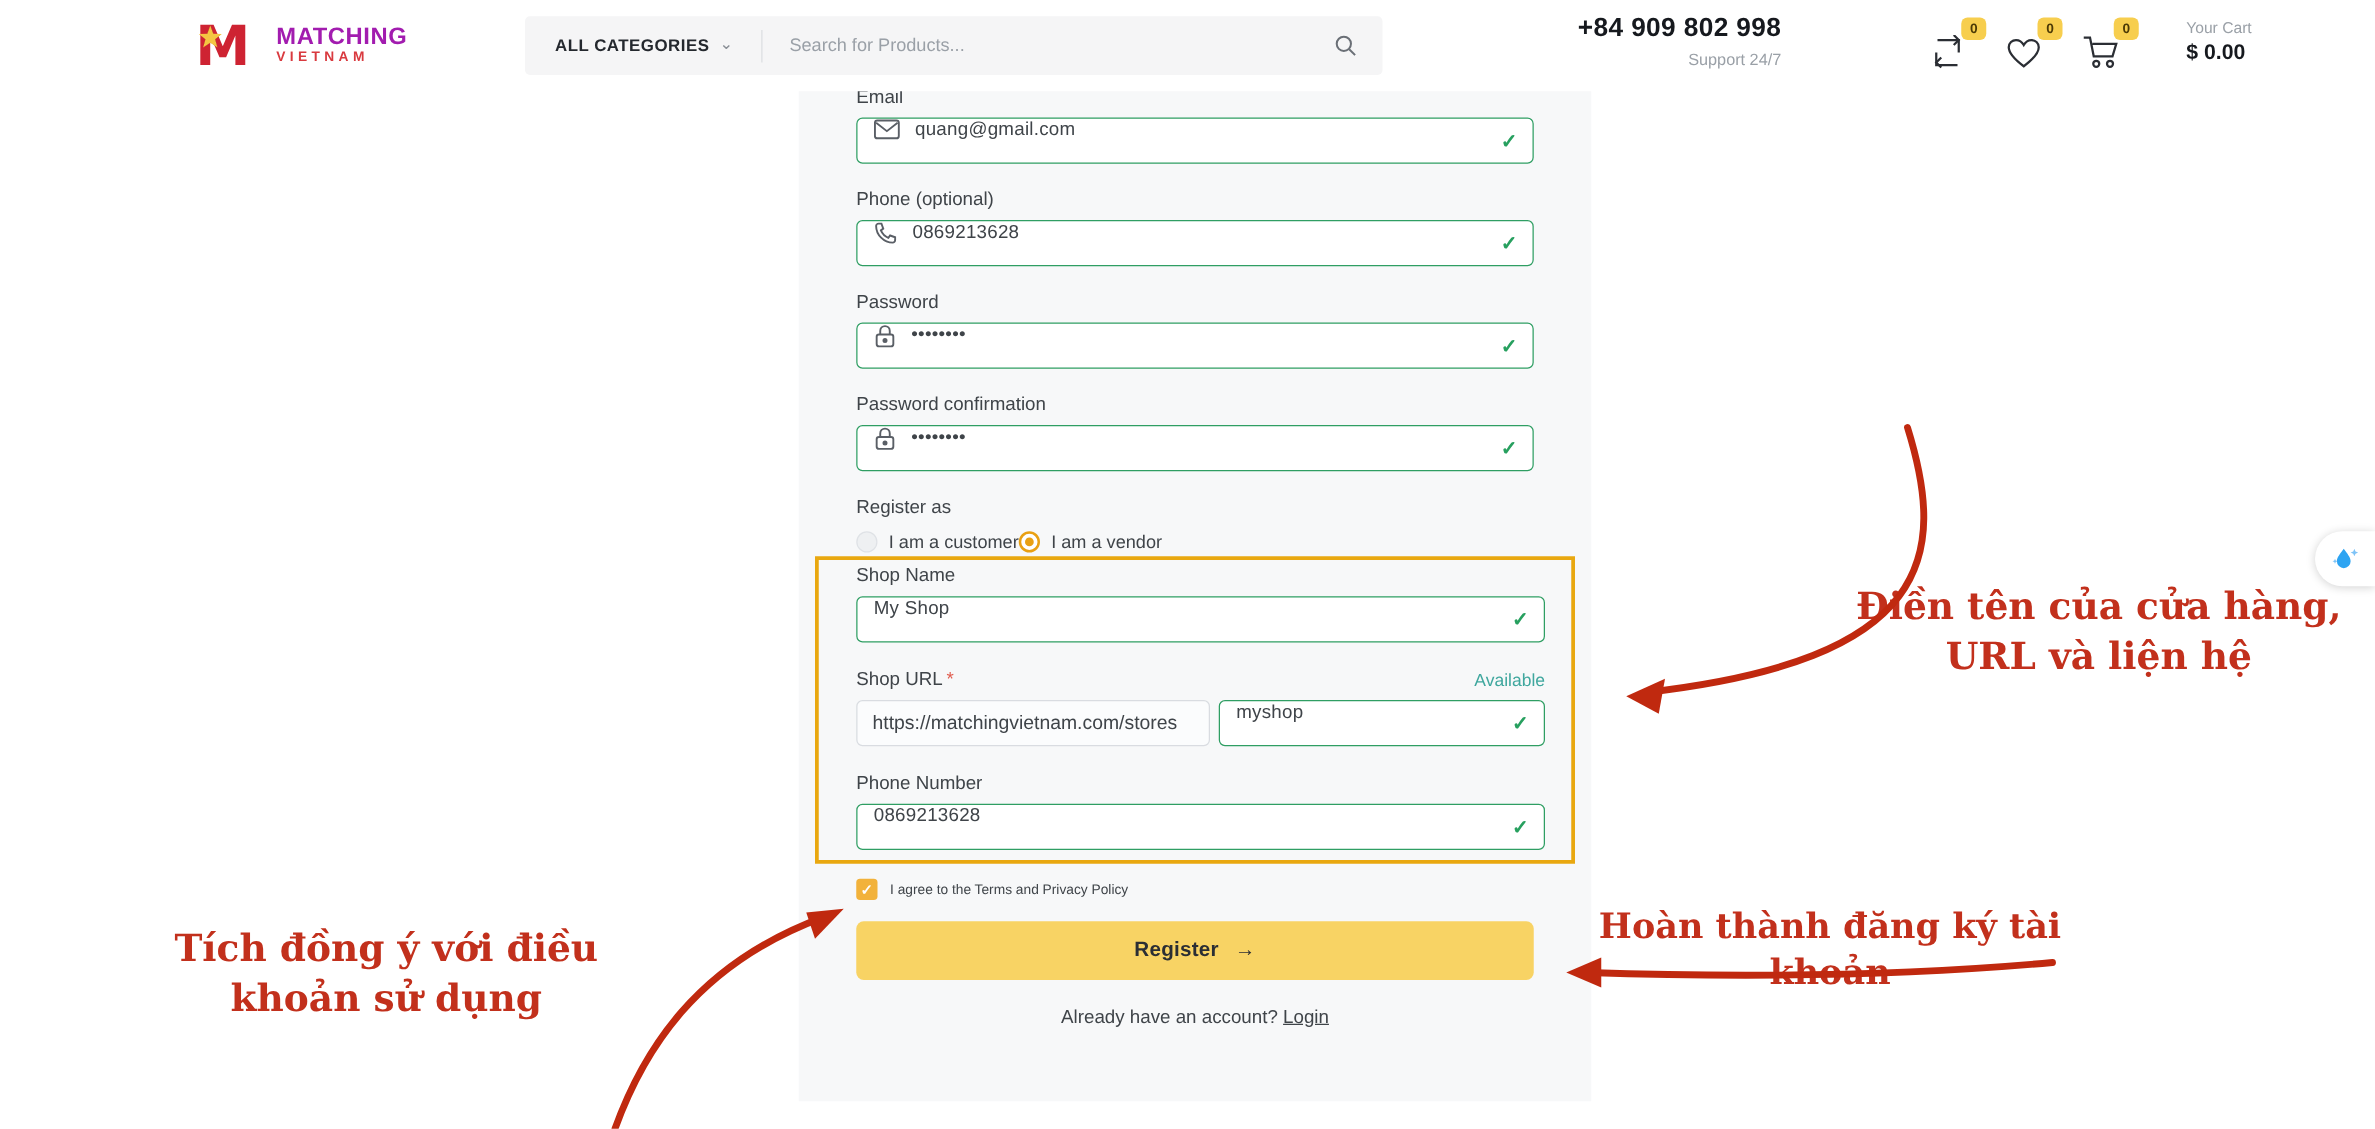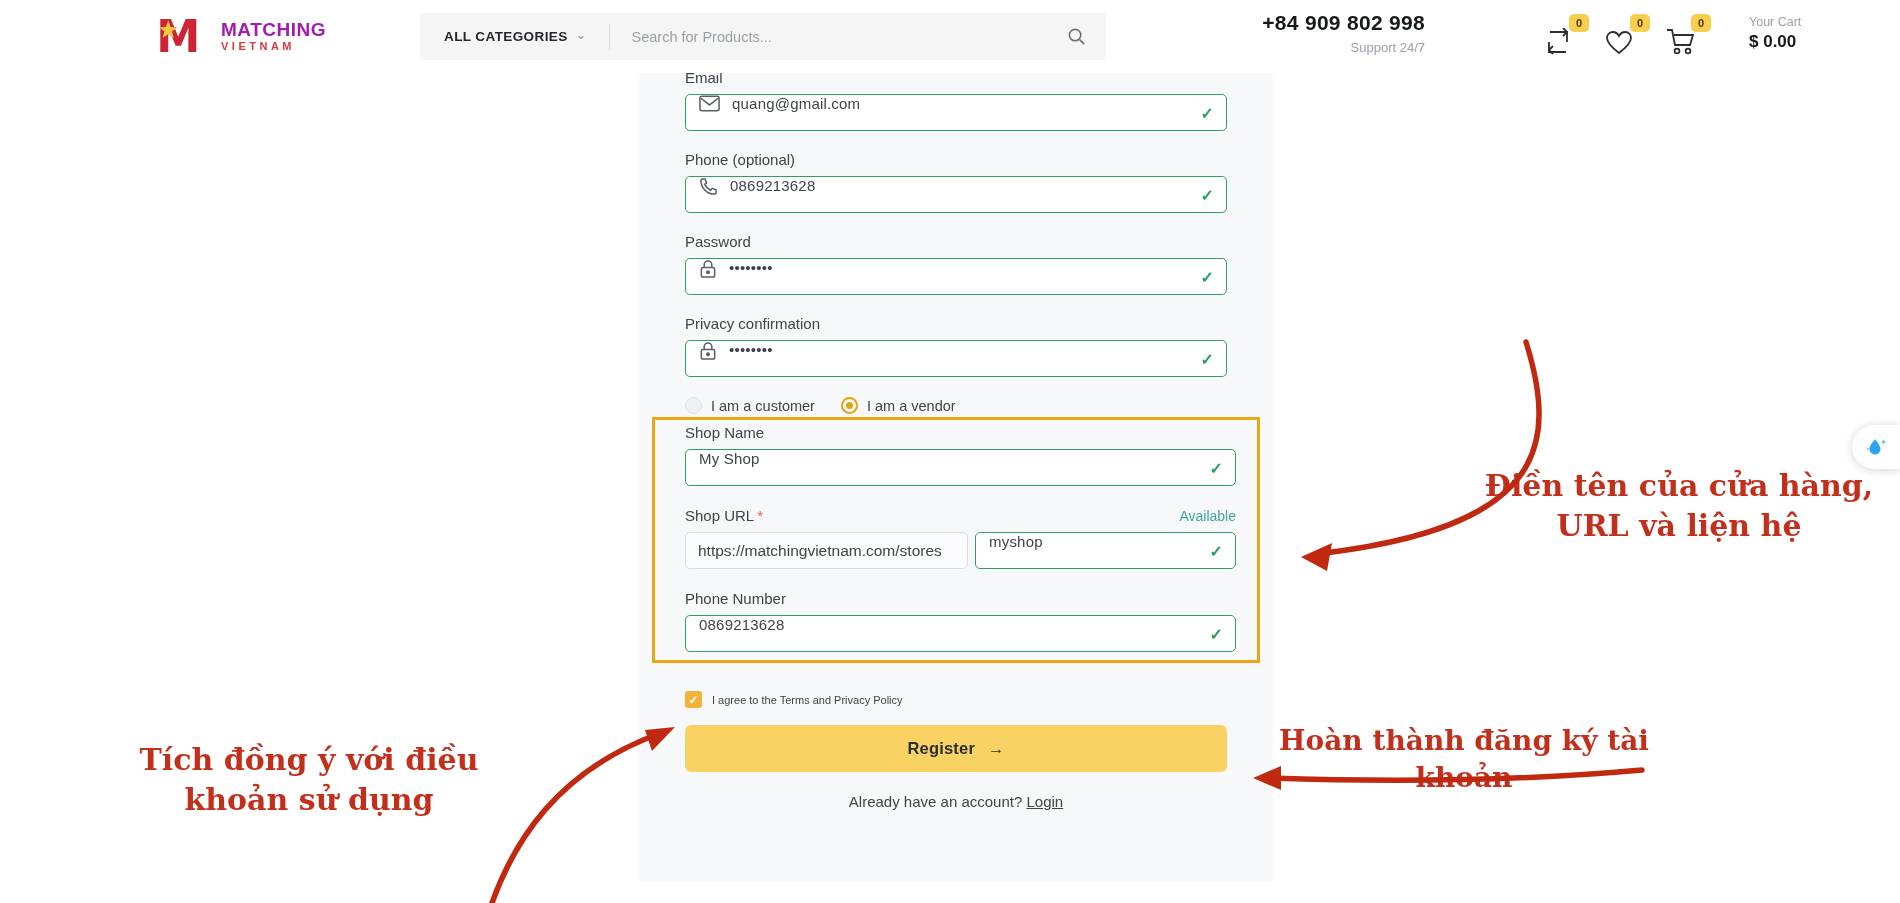--- a/index.html
+++ b/index.html
@@ -44,28 +44,28 @@
   .flabel { display:block; font-size:15px; color:#3f4449; margin-bottom:8px; }
   .first-label { margin-top:-4px; }
   .input-box { position:relative; height:37px; background:#fff; border:1px solid #2f9e63;
                border-radius:5px; display:flex; align-items:flex-start; padding:0 34px 0 13px; }
   .input-box svg { flex:0 0 auto; margin-right:12px; }
   .input-box input { flex:1; border:none; outline:none; font-size:15px; color:#3f4449;
                      background:transparent; font-family:"Liberation Sans",sans-serif; letter-spacing:.2px; }
   .check { position:absolute; right:12px; top:50%; transform:translateY(-50%);
            color:#27a05f; font-size:16px; font-weight:700; }
 
-  .radio-row { display:flex; align-items:center; gap:26px; margin-top:11px; }
+  .radio-row { display:flex; align-items:center; margin-top:11px; }
   .radio-opt { display:flex; align-items:center; gap:9px; cursor:pointer; font-size:14.5px; color:#3f4449; }
   .radio { width:17px; height:17px; border-radius:50%; background:#eef0f2; border:1px solid #dfe2e6;
            display:flex; align-items:center; justify-content:center; }
   .radio.checked { background:#fff; border:2px solid #e9a012; }
   .radio.checked .dot { width:7px; height:7px; border-radius:50%; background:#e9a012; }
 
-  .vendor-box { border:3px solid #e9a810; margin:3px -33px 28px; padding:4px 21px 8px 30px; }
+  .vendor-box { border:3px solid #e9a810; margin:3px -33px 12px; padding:4px 21px 8px 30px; }
   .label-row { display:flex; align-items:center; justify-content:space-between; margin-bottom:8px; }
   .label-row .flabel { margin-bottom:0; }
   .req { color:#e05d4f; margin-left:3px; }
   .status-available { font-size:14px; color:#3fa79e; }
   .url-row { display:flex; gap:7px; }
   .url-prefix { flex:0 0 283px; height:37px; background:#fbfcfd; border:1px solid #d9dce1;
                 border-radius:5px; display:flex; align-items:center; padding:0 12px;
                 font-size:15.5px; color:#3f4449; white-space:nowrap; overflow:hidden; }
   .url-suffix { flex:1; }
 
@@ -193,33 +193,34 @@
         <rect x="2" y="9" width="14" height="10" rx="2"></rect>
           <path d="M5 9 V6 a4 4 0 0 1 8 0 V9"></path>
           <circle cx="9" cy="14" r="1.3" fill="#5a5f66"></circle>
       </svg>
       <input value="••••••••" style="">
       <span class="check">✓</span>
     </div>
   </div>
 
   <div class="fgroup">
-    <label class="flabel">Privacy confirmation</label>
+    <label class="flabel">Password confirmation</label>
     <div class="input-box">
       <svg width="18" height="20" viewBox="0 0 18 21" fill="none" stroke="#5a5f66" stroke-width="1.6">
         <rect x="2" y="9" width="14" height="10" rx="2"></rect>
           <path d="M5 9 V6 a4 4 0 0 1 8 0 V9"></path>
           <circle cx="9" cy="14" r="1.3" fill="#5a5f66"></circle>
       </svg>
       <input value="••••••••" style="">
       <span class="check">✓</span>
     </div>
   </div>
 
   <div>
+    <label class="flabel" style="margin-bottom:0">Register as</label>
     <div class="radio-row">
       <div class="radio-opt">
         <span class="radio">
             <span class="dot"></span>
           </span>
         <span>I am a customer</span>
       </div>
       <div class="radio-opt">
         <span class="radio checked">
             <span class="dot"></span>

